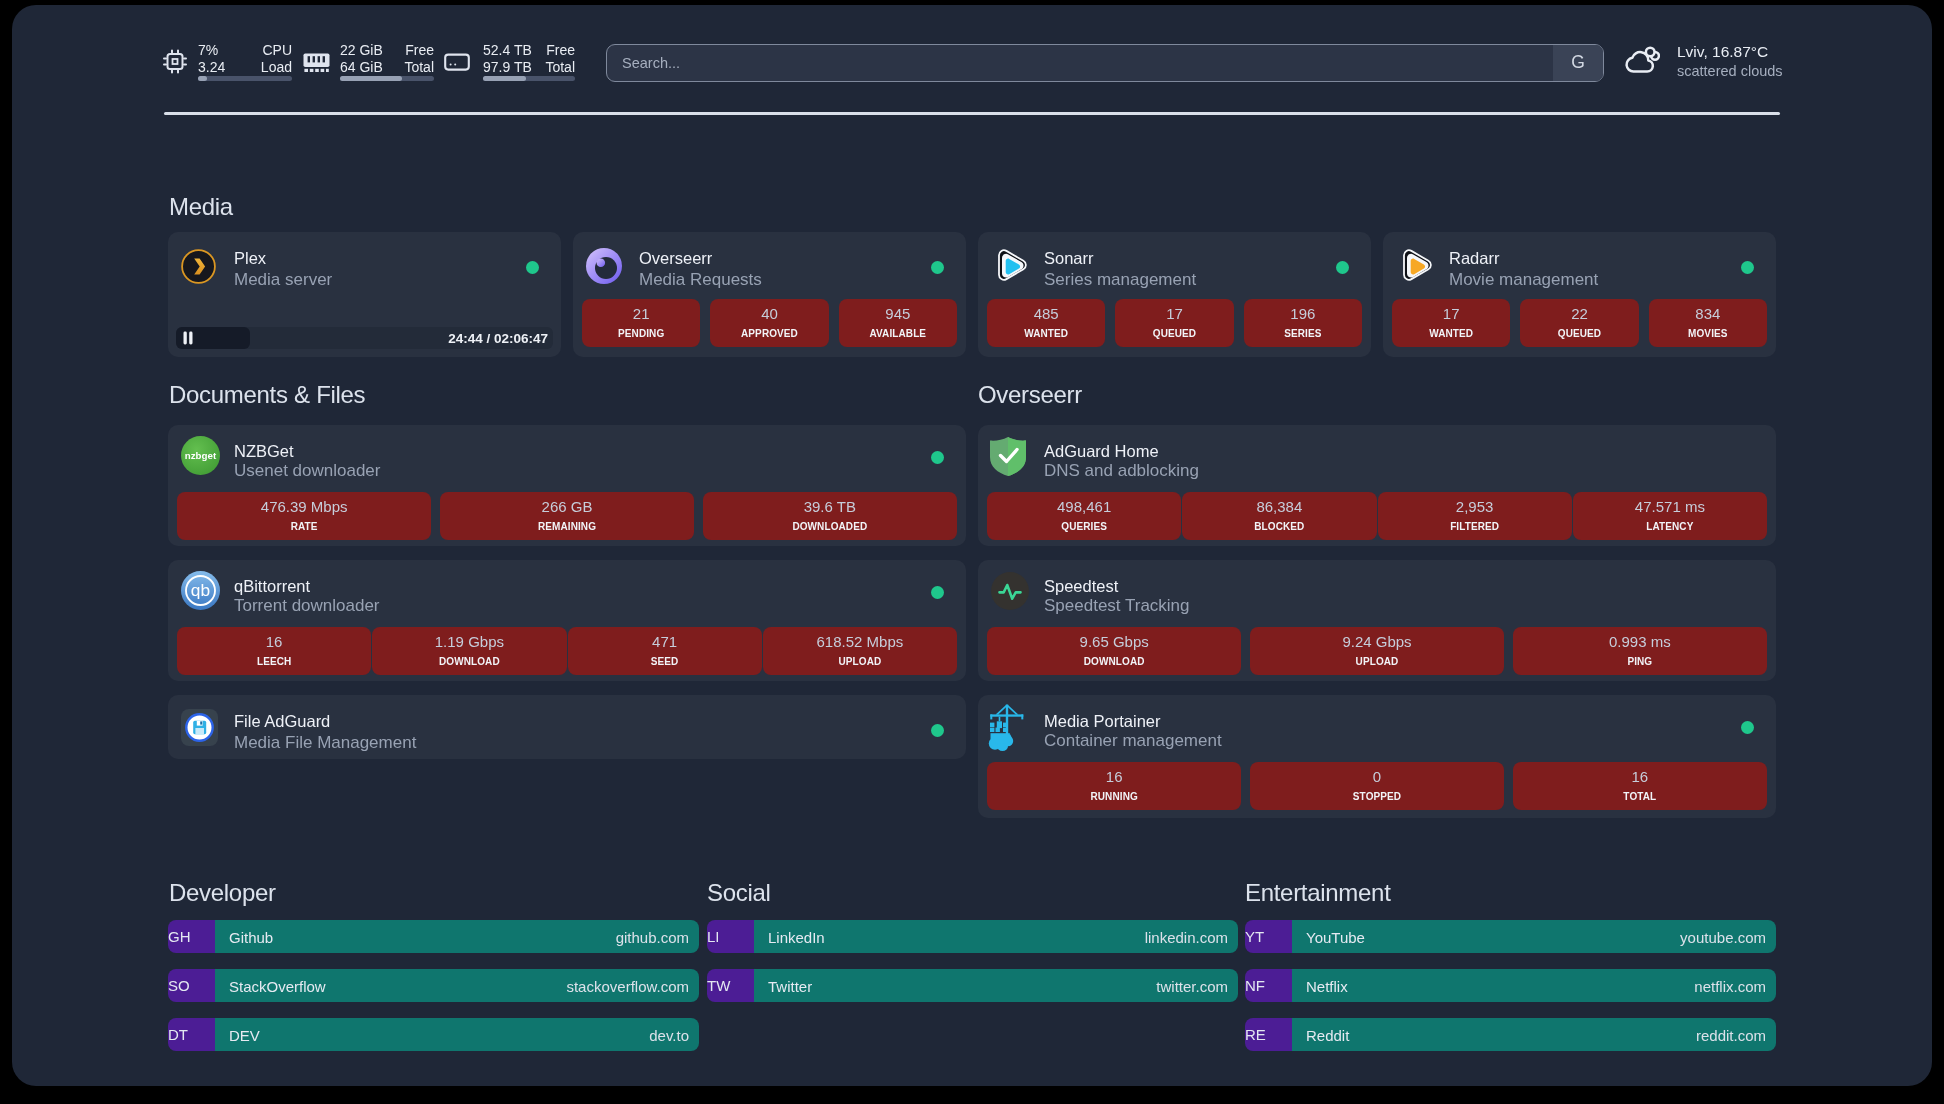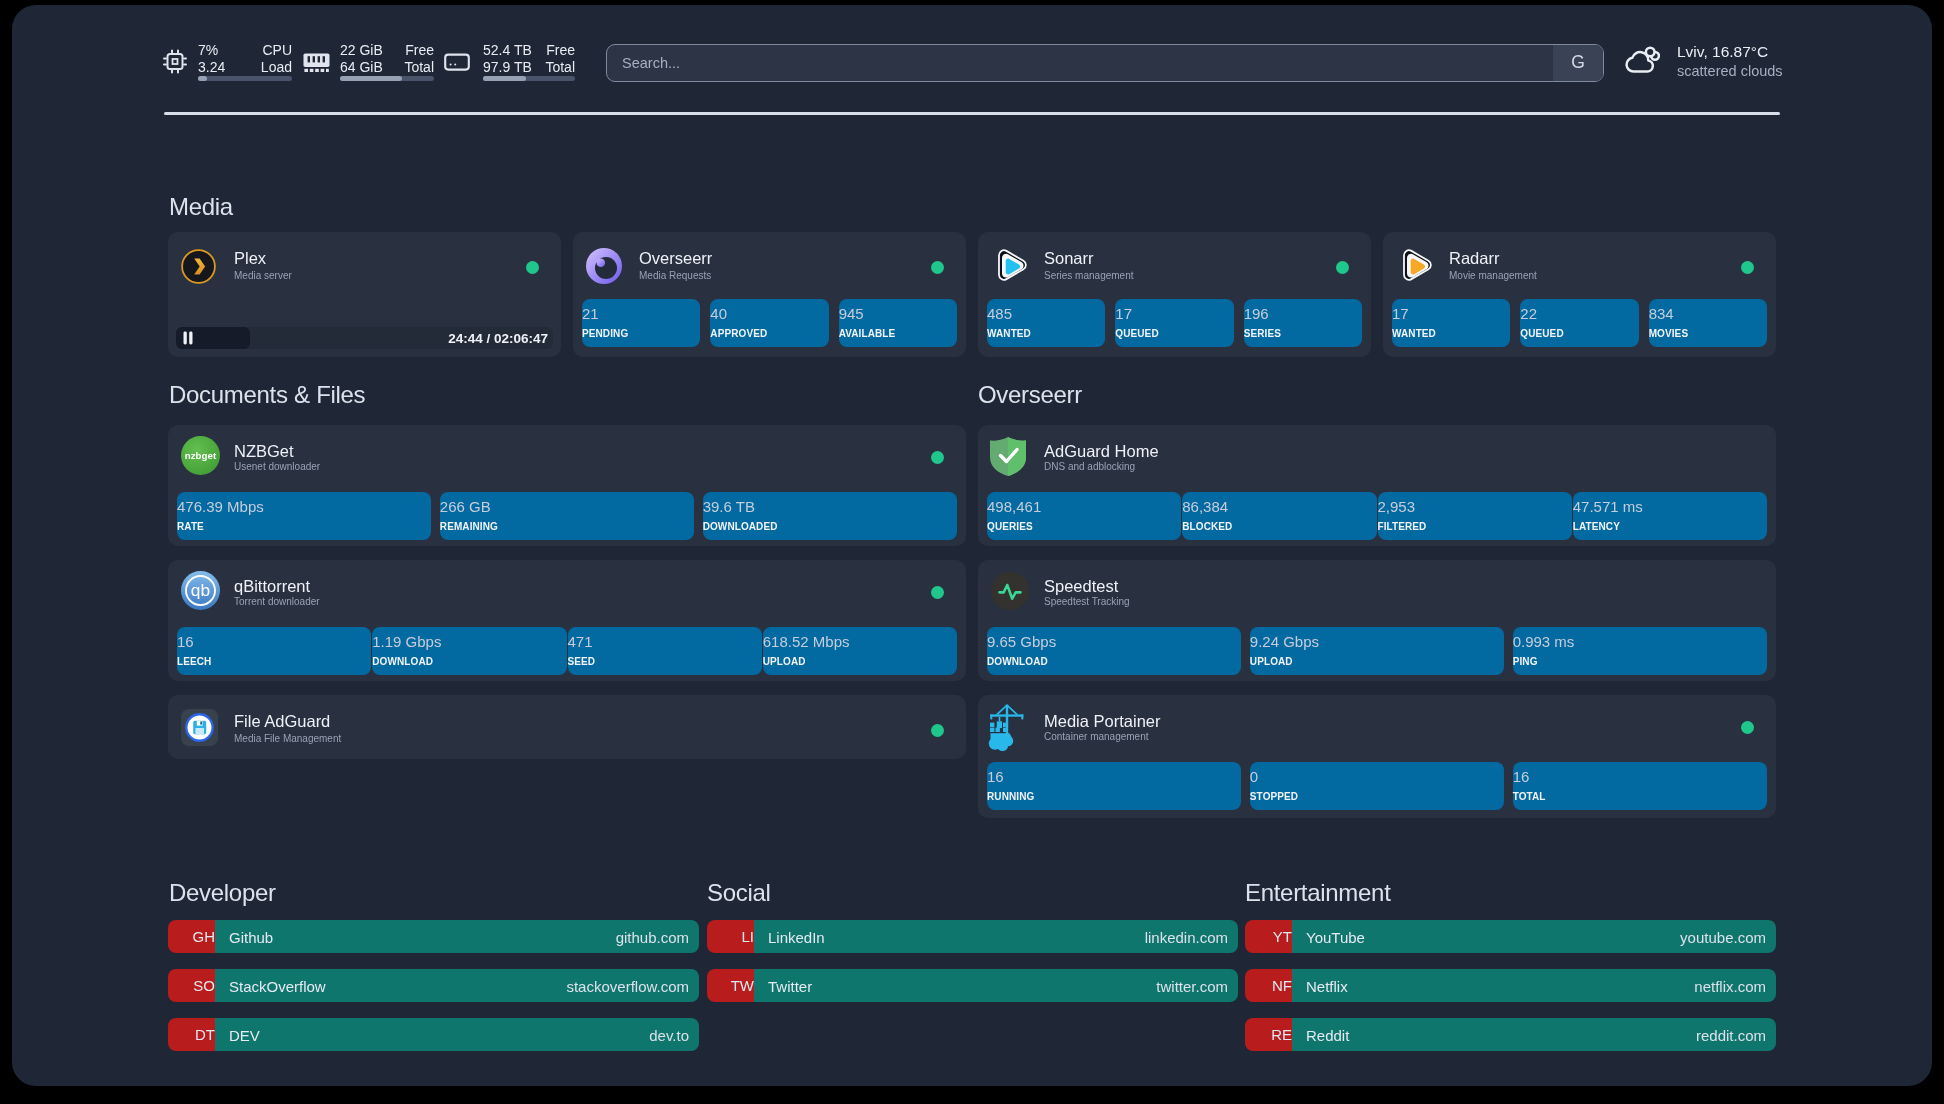--- a/index.html
+++ b/index.html
@@ -24,43 +24,43 @@
 #wx2 { position:absolute; left:1677px; top:63px; font-size:14.5px; color:#a6afbf; }
 #divider { position:absolute; left:164px; top:112px; width:1616px; height:3px; background:#d9dfe9; border-radius:2px; }
 
 
 .h2 { position:absolute; font-size:24px; color:#dce2ec; font-weight:400; letter-spacing:-0.3px; }
 
 
 .card { position:absolute; background:#293140; border-radius:10px; }
 .card .icon { position:absolute; left:13px; top:15px; width:36px; height:36px; }
 .card .title { position:absolute; left:66px; top:17px; font-size:16.5px; color:#eef1f7; font-weight:400; }
-.card .sub { position:absolute; left:66px; top:38px; font-size:10px; color:#98a2b3; }
+.card .sub { position:absolute; left:66px; top:38px; font-size:17px; color:#98a2b3; }
 .dot { position:absolute; right:22px; top:29px; width:13px; height:13px; border-radius:50%; background:#1fc78c; }
 .stats { position:absolute; left:9px; right:9px; top:67px; height:48px; display:flex; }
-.stats .sb { flex:1; background:#0369a1; border-radius:8px; padding-top:5px; }
+.stats .sb { flex:1; background:#7f1d1d; border-radius:8px; text-align:center; padding-top:5px; }
 .stats .num { font-size:15px; color:#c6cdda; line-height:20px; }
 .stats .lbl { font-size:10px; color:#f2f4f8; font-weight:700; line-height:20px; letter-spacing:.1px; }
 .m3 { gap:10px; }
 .wc .sub { top:35.5px; }
 .wc .dot { top:26px; }
 .u3 { gap:8.5px; }
 .u4 { gap:1px; }
 
 
 .pstrip { position:absolute; left:8px; top:67px; width:377px; height:23px; background:#232b39; border-radius:6px; }
 .pstrip .t { position:absolute; left:10px; top:2.5px; font-size:14.5px; color:#dfe4ec; }
 .prow { position:absolute; left:8px; top:95px; width:377px; height:22px; background:#232b39; border-radius:6px; }
 .prow .fill { position:absolute; left:0; top:0; bottom:0; width:74px; background:#151b28; border-radius:6px; }
 .prow .time { position:absolute; right:5px; top:3.5px; font-size:13.5px; font-weight:700; color:#eef1f6; }
 
 
 .bm { position:absolute; height:33px; }
-.bm .ab { position:absolute; left:0; top:0; bottom:0; width:47px; background:#b91c1c; border-radius:8px 0 0 8px;
-  color:#e3e8f1; font-size:15px; text-align:right; line-height:34px; }
+.bm .ab { position:absolute; left:0; top:0; bottom:0; width:47px; background:#4c1d95; border-radius:8px 0 0 8px;
+  color:#e3e8f1; font-size:15px; text-align:left; line-height:34px; }
 .bm .row { position:absolute; left:47px; right:0; top:0; bottom:0; background:#0f766e; border-radius:0 8px 8px 0; }
 .bm .nm { position:absolute; left:14px; top:9px; font-size:15px; color:#e6eaf2; }
 .bm .hr { position:absolute; right:10px; top:9px; font-size:15px; color:#dce1ea; }
 </style>
 </head>
 <body>
 <div id="panel"></div>
 <div id="content">
 
 <svg class="abs" style="left:163px;top:49px" width="24" height="25" viewBox="0 0 24 25" fill="none" stroke="#dfe4ee" stroke-width="2" stroke-linecap="round">

